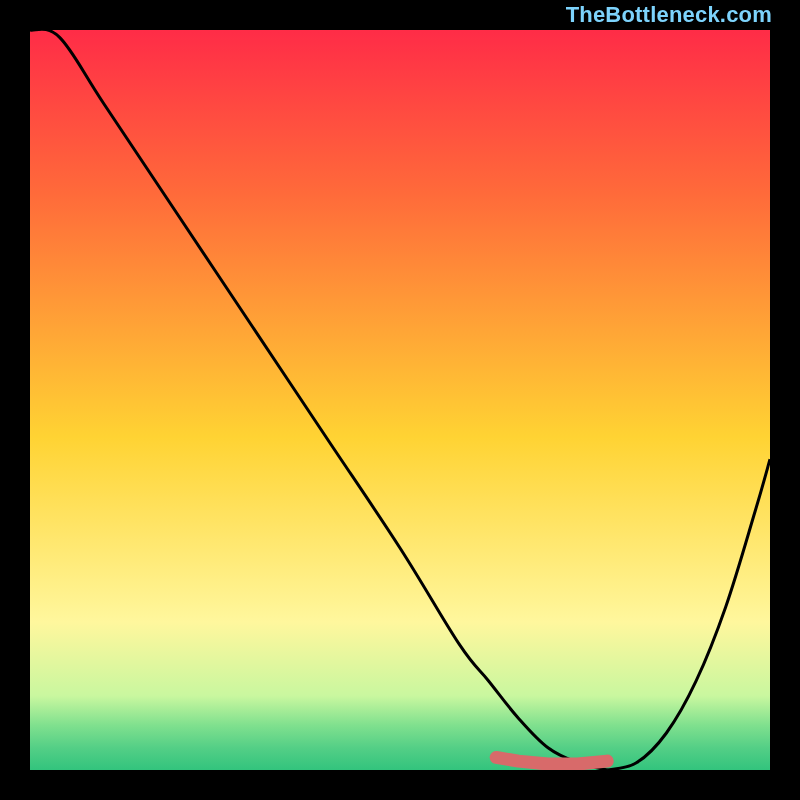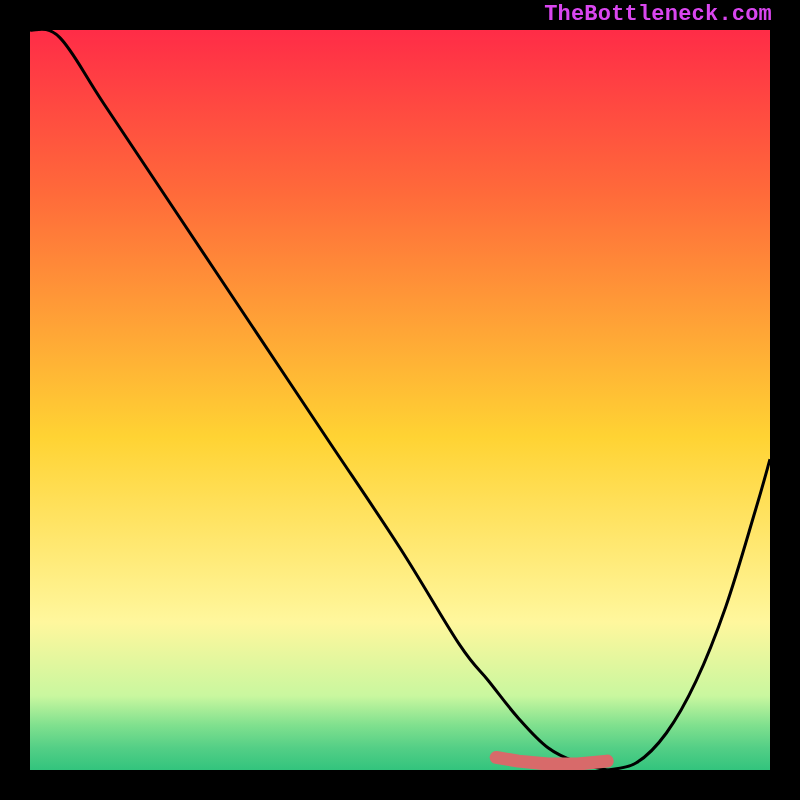--- a/index.html
+++ b/index.html
@@ -23,24 +23,24 @@
     top: 30px;
     left: 30px;
     width: 740px;
     height: 740px;
     overflow: hidden;
   }
   .watermark {
     position: absolute;
     top: 2px;
     right: 28px;
-    font-family: Liberation Mono, monospace;
+    font-family: Liberation Sans, sans-serif;
     font-size: 22px;
     font-weight: 600;
-    color: #d946ef;
+    color: #7dd3fc;
     letter-spacing: 0.2px;
   }
   svg { display: block; }
 </style>
 </head>
 <body>
 
 <div class="frame">
 
   <div class="watermark">TheBottleneck.com</div>

